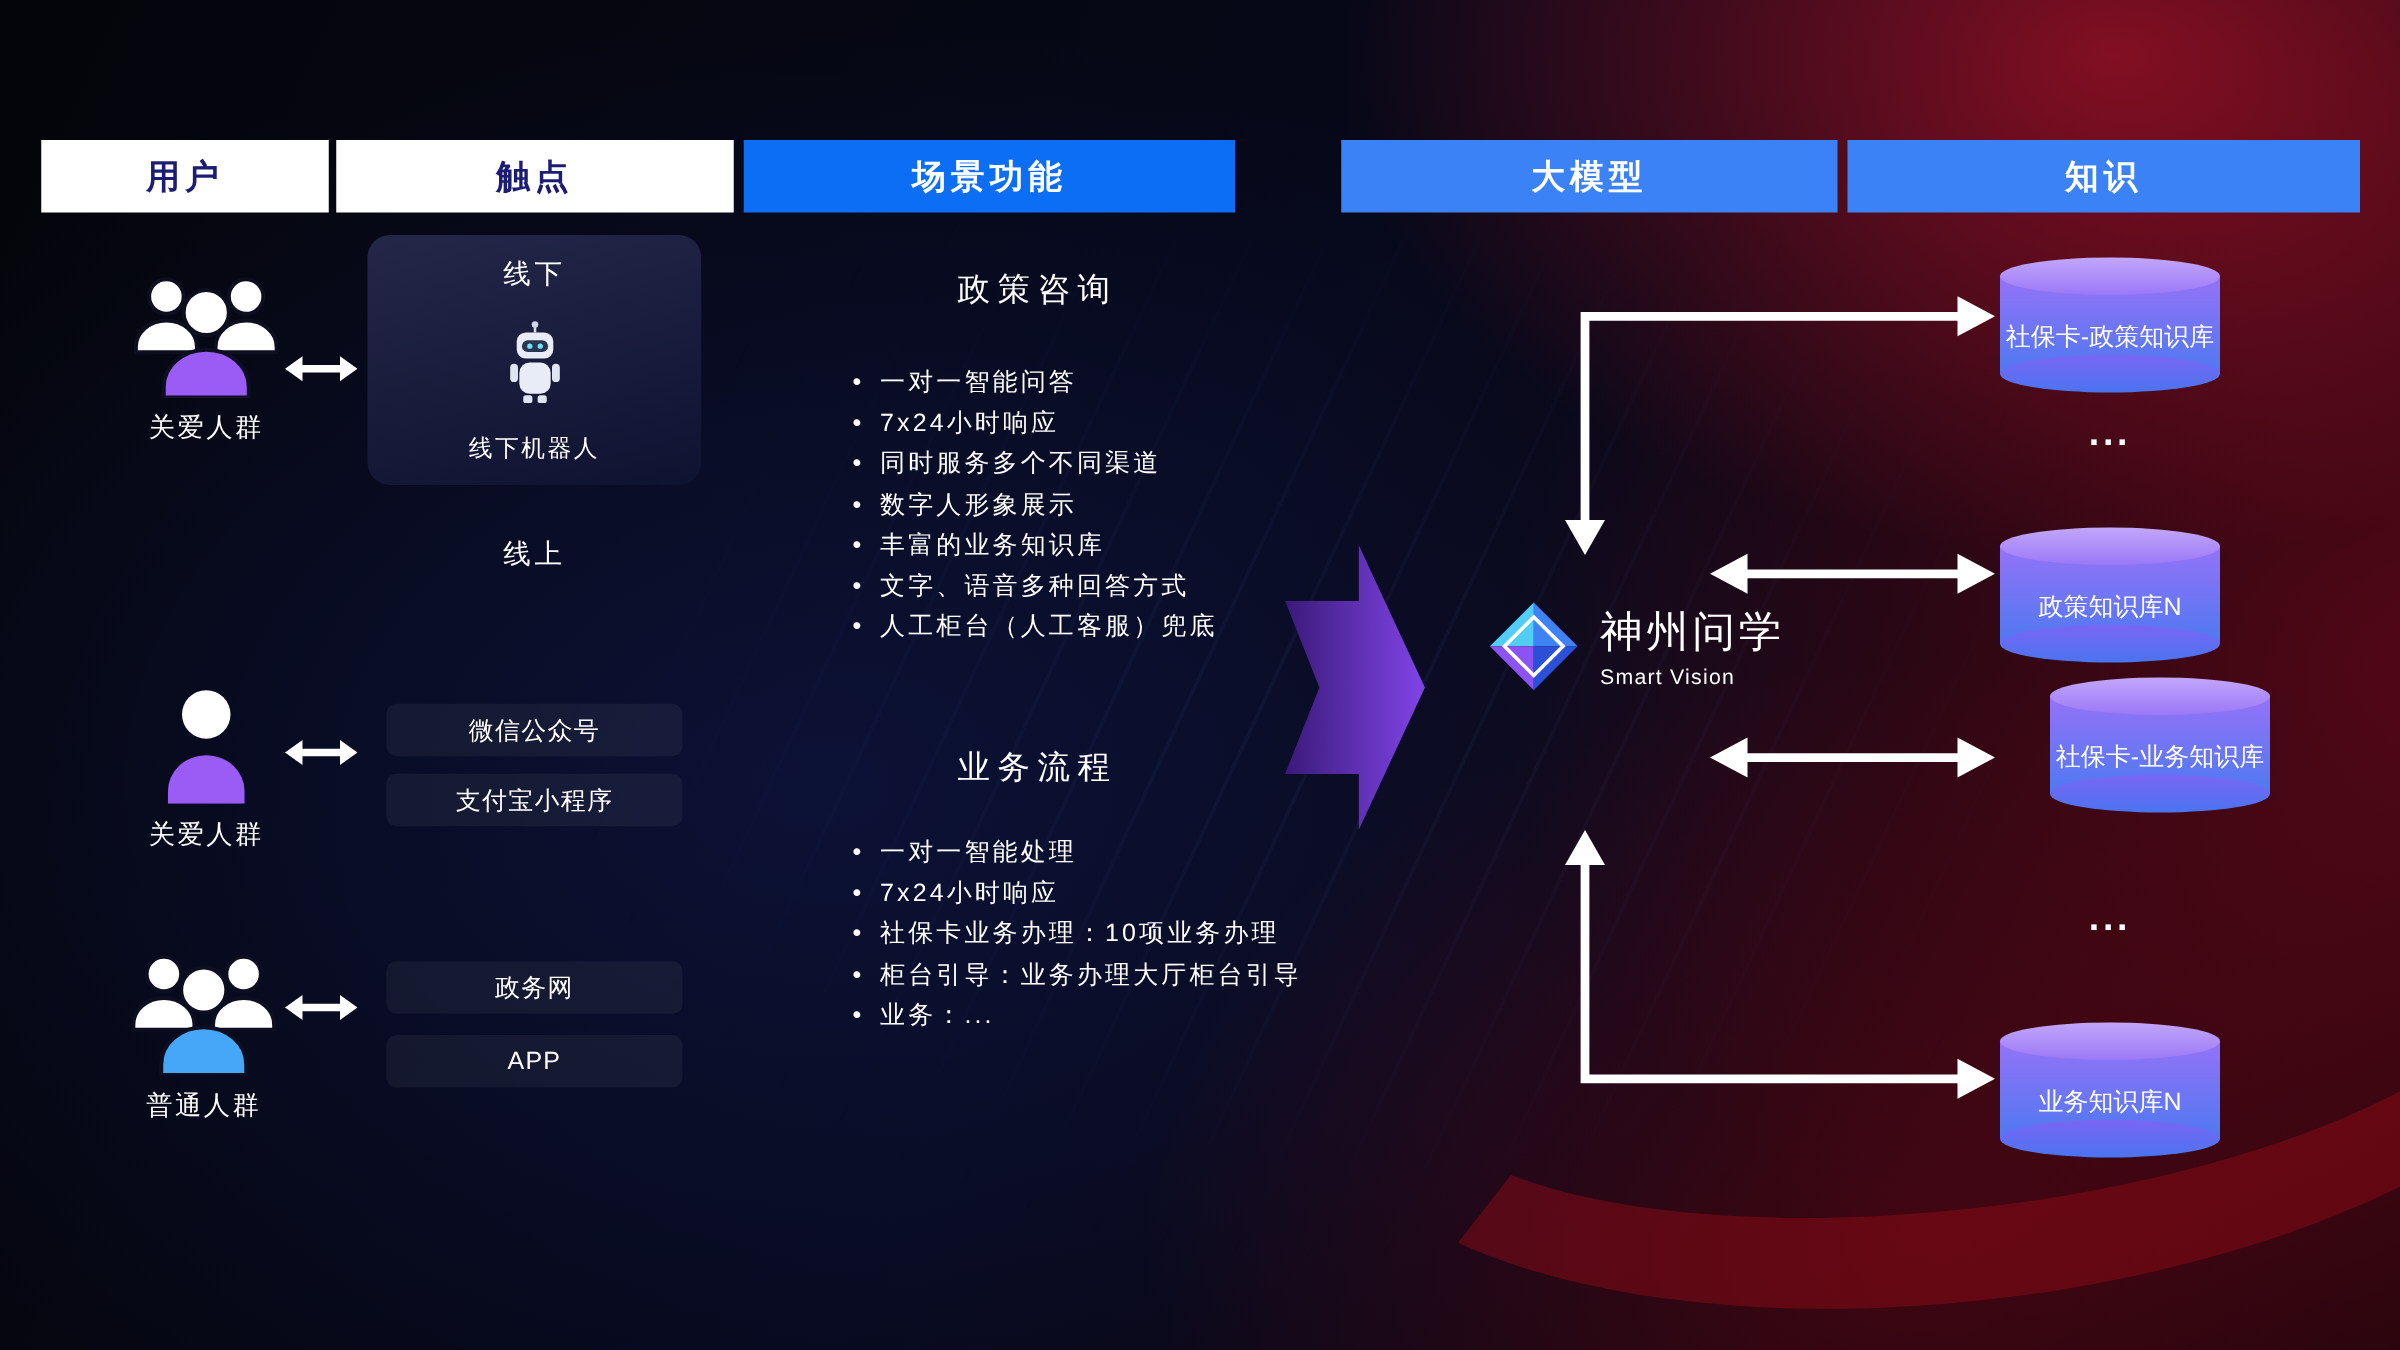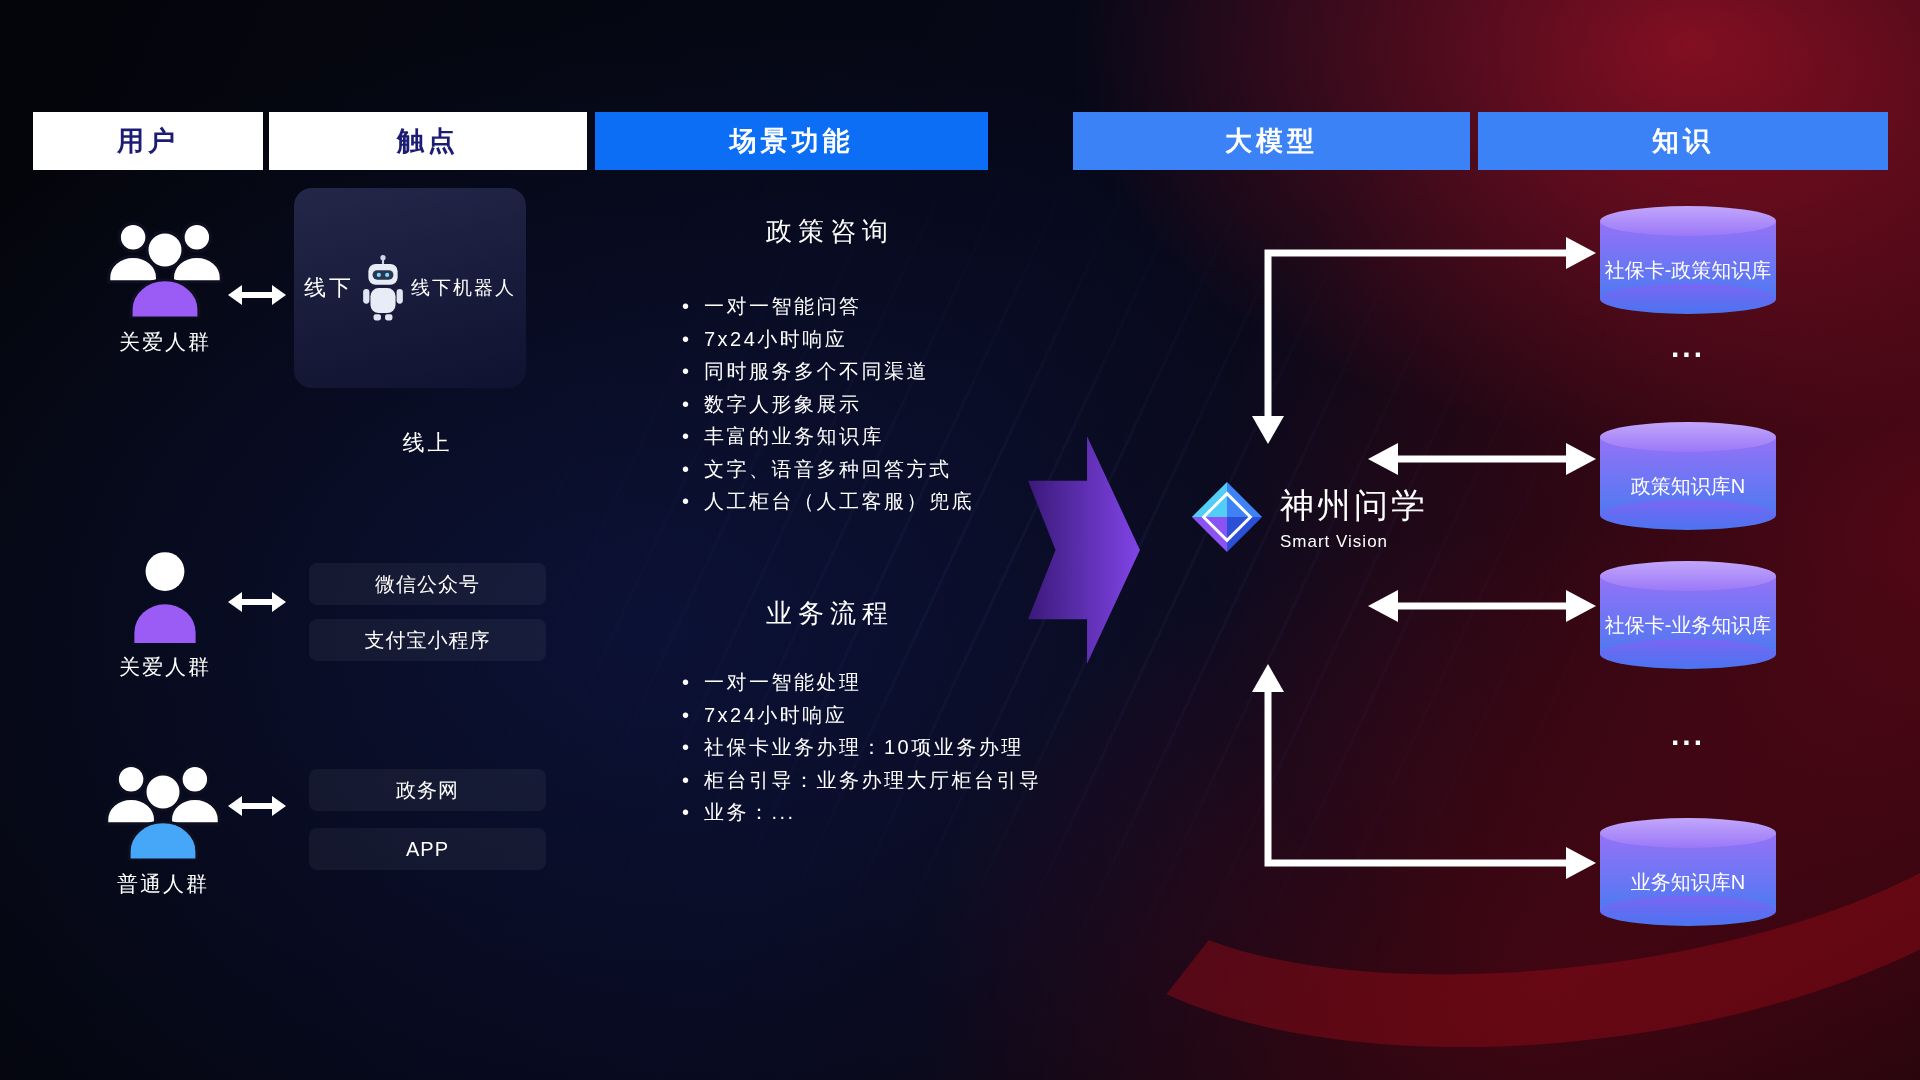--- a/index.html
+++ b/index.html
@@ -49,24 +49,24 @@
   .user .lbl{ font-size:21px; letter-spacing:2px; }
   #user1{ left:82px; top:216px; width:166px; }
   #user2{ left:112px; top:545px; width:106px; }
   #user3{ left:78px; top:758px; width:170px; }
   .harrow{ position:absolute; }
   #arr-u1{ left:228px; top:282px; }
   #arr-u2{ left:228px; top:589px; }
   #arr-u3{ left:228px; top:793px; }
   
   .offline-card{
-    position:absolute; left:294px; top:188px; width:232px; height:200px;
+    position:absolute; left:294px; top:188px; width:267px; height:200px;
     border-radius:18px;
     background:linear-gradient(165deg, rgba(105,110,190,0.30), rgba(45,48,105,0.16));
-    display:flex; flex-direction:row; align-items:center; justify-content:space-between;
+    display:flex; flex-direction:column; align-items:center; justify-content:space-between;
     padding:16px 10px 16px;
   }
   .offline-card .t{ font-size:22px; letter-spacing:3px; }
   .offline-card .c{ font-size:19px; letter-spacing:2px; }
   .online-lbl{ position:absolute; left:294px; top:428px; width:267px; text-align:center; font-size:22px; letter-spacing:3px; }
   .chan{
     position:absolute; left:309px; width:237px; height:42px; border-radius:8px;
     background:rgba(255,255,255,0.05);
     display:flex; align-items:center; justify-content:center; font-size:20px; letter-spacing:1px;
   }
@@ -92,21 +92,21 @@
     background:linear-gradient(180deg,#c2a6fb,#9b78f7); z-index:2; }
   .cyl .base{ position:absolute; left:0; right:0; bottom:0; height:30px; border-radius:50%;
     background:linear-gradient(180deg,#7a66f4,#4a74f0); }
   .cyl .body{ position:absolute; left:0; right:0; top:15px; bottom:15px;
     background:linear-gradient(180deg,#9572f7 0%,#4e79f1 100%); }
   .cyl .label{
     position:absolute; left:4px; right:4px; top:24px; bottom:4px; z-index:3;
     display:flex; align-items:center; justify-content:center; text-align:center;
     font-size:20px; line-height:25px;
   }
-  #cyl0{ top:206px; } #cyl1{ top:422px; } #cyl2{ top:561px; } #cyl3{ top:818px; }
+  #cyl0{ top:206px; } #cyl1{ top:422px; } #cyl2{ top:542px;margin-left:40px; } #cyl3{ top:818px; }
   .dots{ position:absolute; left:1600px; width:176px; text-align:center;
     font-size:30px; font-weight:bold; letter-spacing:3px; }
   #dots0{ top:330px; } #dots1{ top:718px; }
   
   .overlay{ position:absolute; left:0; top:0; pointer-events:none; }
 </style>
 </head>
 <body>
 
 <div class="stage">

